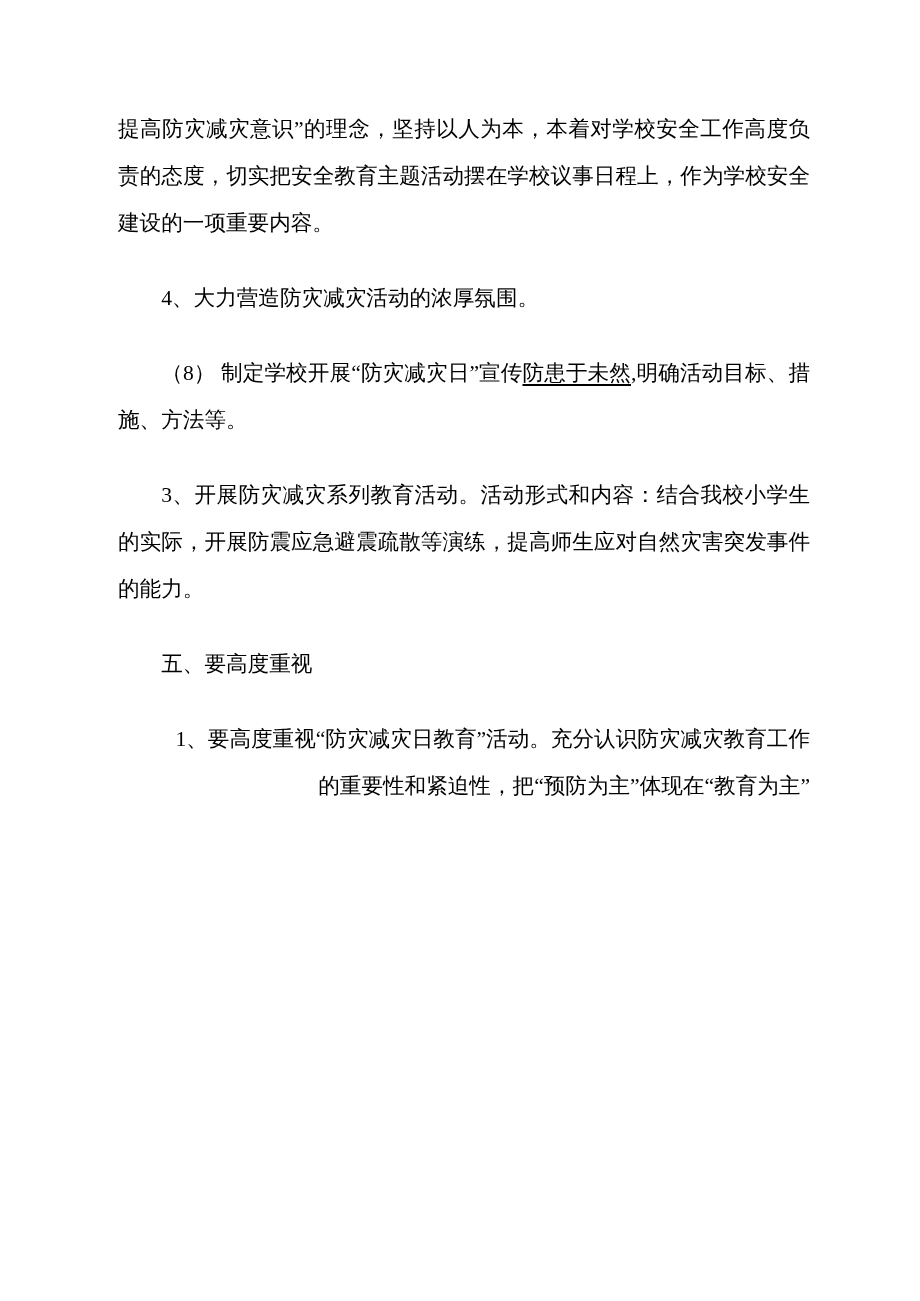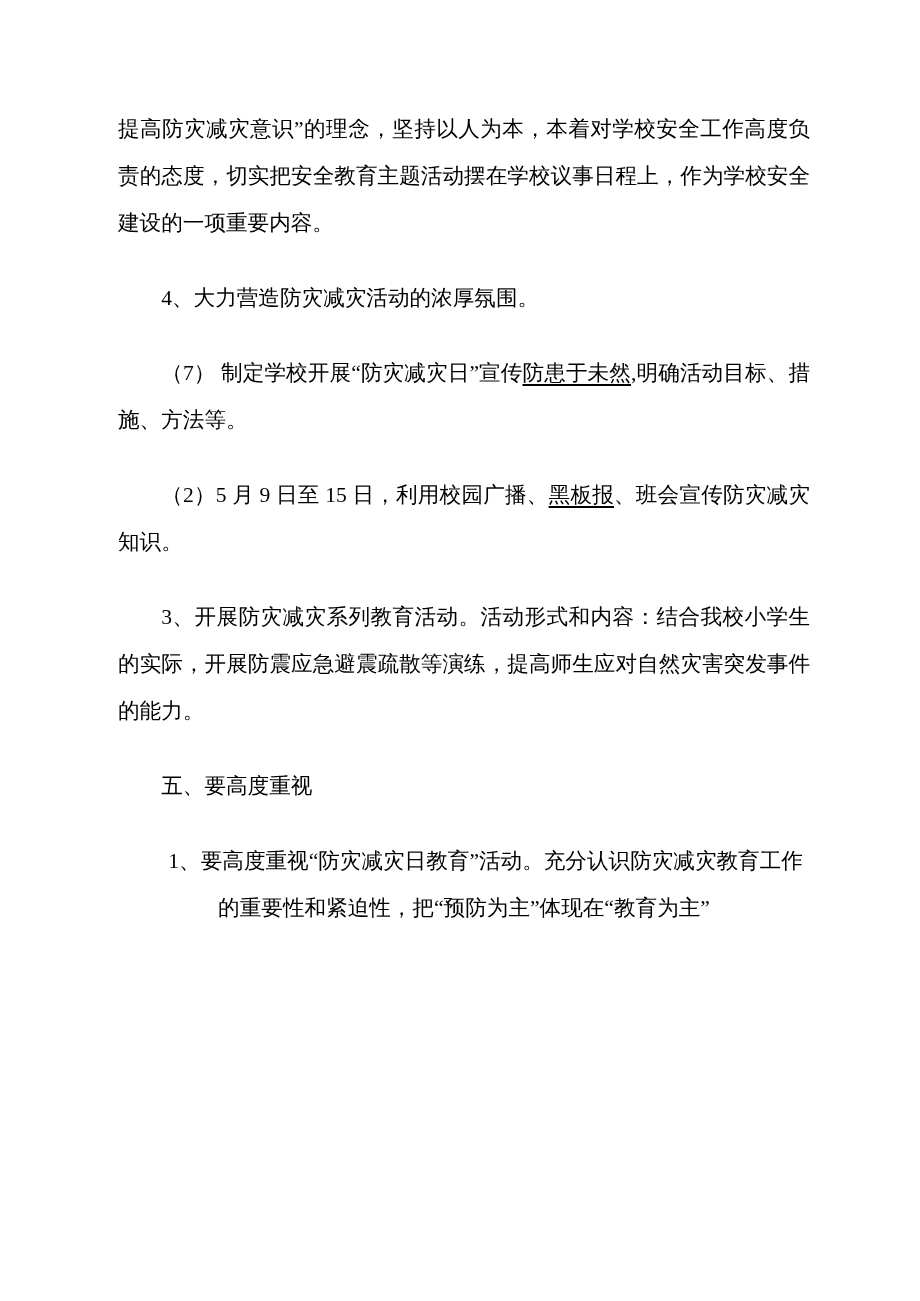--- a/index.html
+++ b/index.html
@@ -24,34 +24,33 @@
   .doc-body p.para {
     margin: 0 0 28px 0;
     font-size: 21.6px;
     line-height: 47px;
     text-align: justify;
     text-justify: inter-ideograph;
     color: #000000;
     letter-spacing: 0;
     word-break: break-all;
   }
-  .doc-body p.para:last-child { text-align: center; }
+  .doc-body p.para:last-child { text-align: right; }
   .doc-body p.indent { text-indent: 2em; }
   .u {
     text-decoration: underline;
     text-underline-offset: 4px;
     text-decoration-thickness: 1.5px;
   }
 </style>
 </head>
 <body>
 
 <div class="page">
   <div class="doc-body" id="doc-body">
       <p class="para"><span class="">提高防灾减灾意识”的理念，坚持以人为本，本着对学校安全工作高度负责的态度，切实把安全教育主题活动摆在学校议事日程上，作为学校安全建设的一项重要内容。</span></p>
       <p class="para indent"><span class="">4、大力营造防灾减灾活动的浓厚氛围。</span></p>
-      <p class="para indent"><span class="">（7） 制定学校开展“防灾减灾日”宣传</span><span class="u">防患于未然</span><span class="">,明确活动目标、措施、方法等。</span></p>
-      <p class="para indent"><span class="">（2）5 月 9 日至 15 日，利用校园广播、</span><span class="u">黑板报</span><span class="">、班会宣传防灾减灾知识。</span></p>
+      <p class="para indent"><span class="">（8） 制定学校开展“防灾减灾日”宣传</span><span class="u">防患于未然</span><span class="">,明确活动目标、措施、方法等。</span></p>
       <p class="para indent"><span class="">3、开展防灾减灾系列教育活动。活动形式和内容：结合我校小学生的实际，开展防震应急避震疏散等演练，提高师生应对自然灾害突发事件的能力。</span></p>
       <p class="para indent"><span class="">五、要高度重视</span></p>
       <p class="para indent"><span class="">1、要高度重视“防灾减灾日教育”活动。充分认识防灾减灾教育工作的重要性和紧迫性，把“预防为主”体现在“教育为主”</span></p>
     </div>
 </div>
 
 </body></html>

